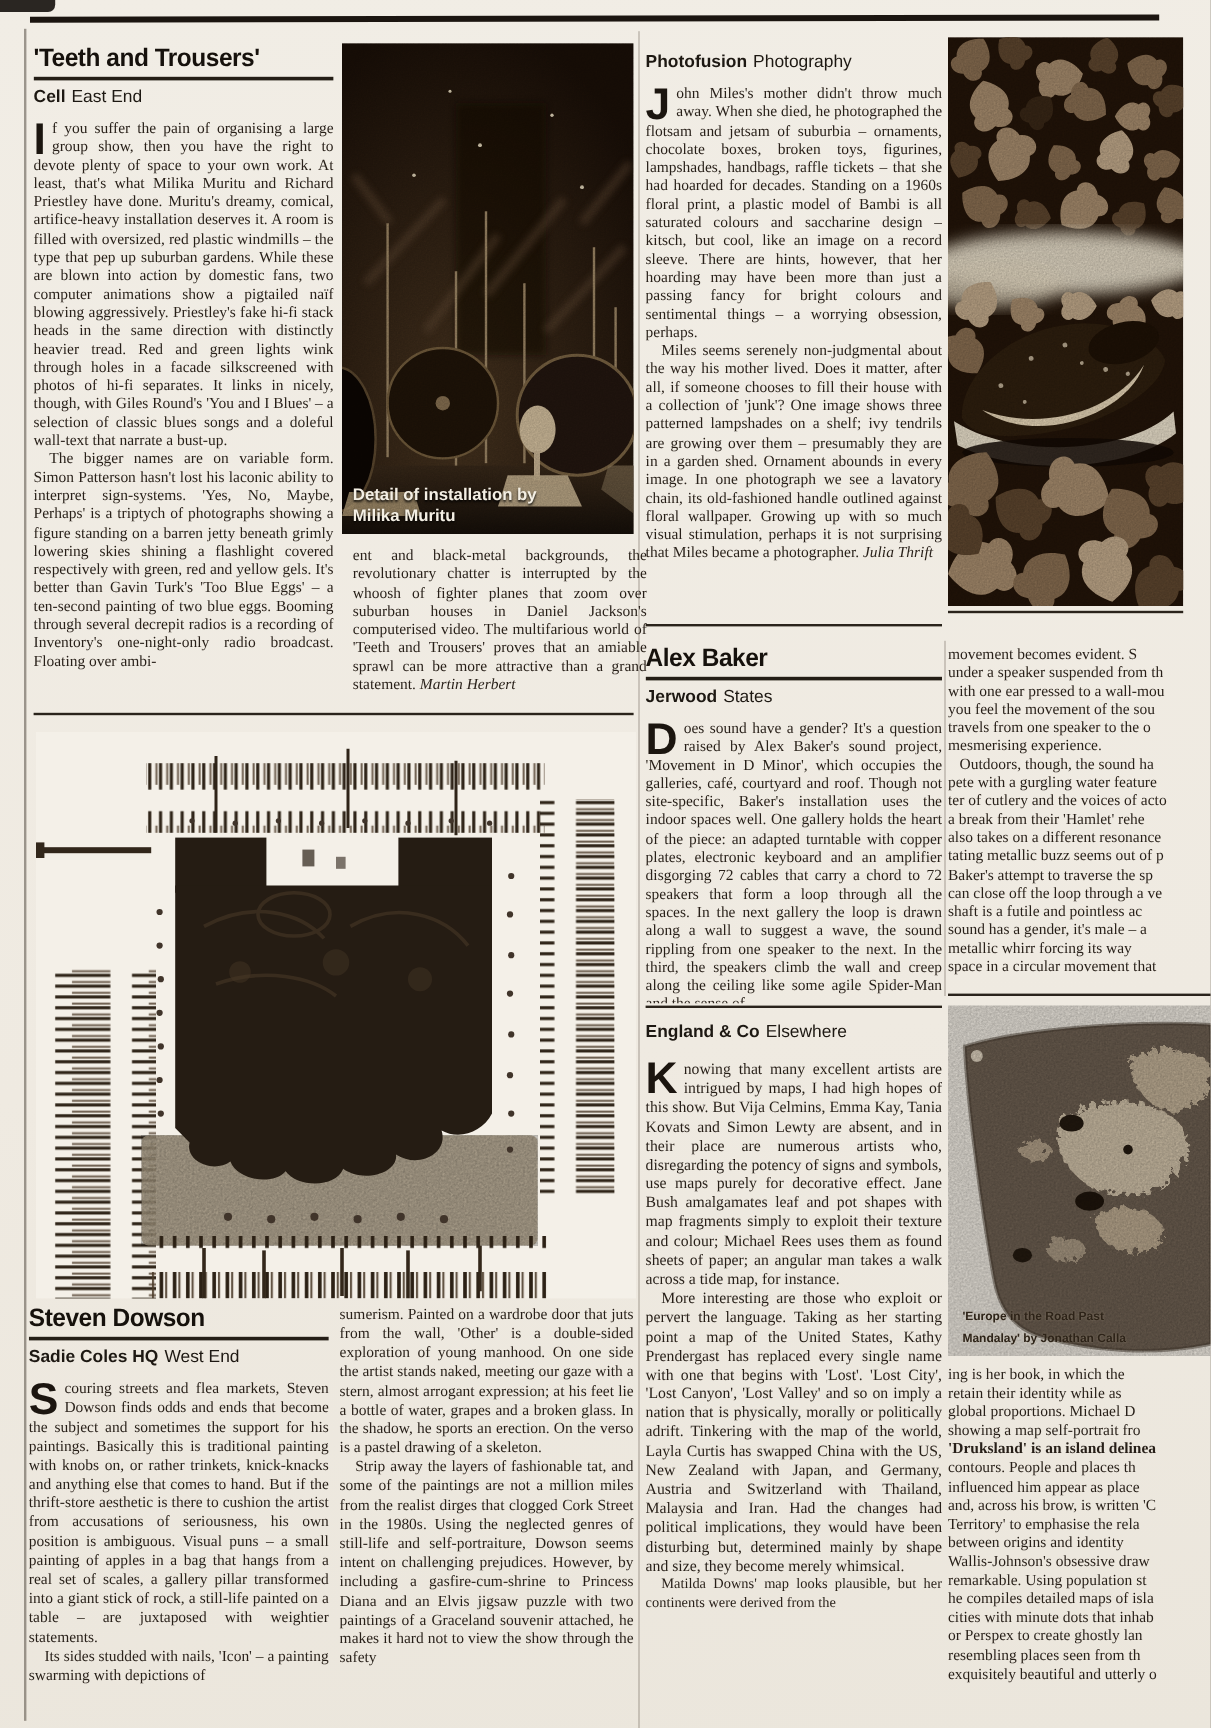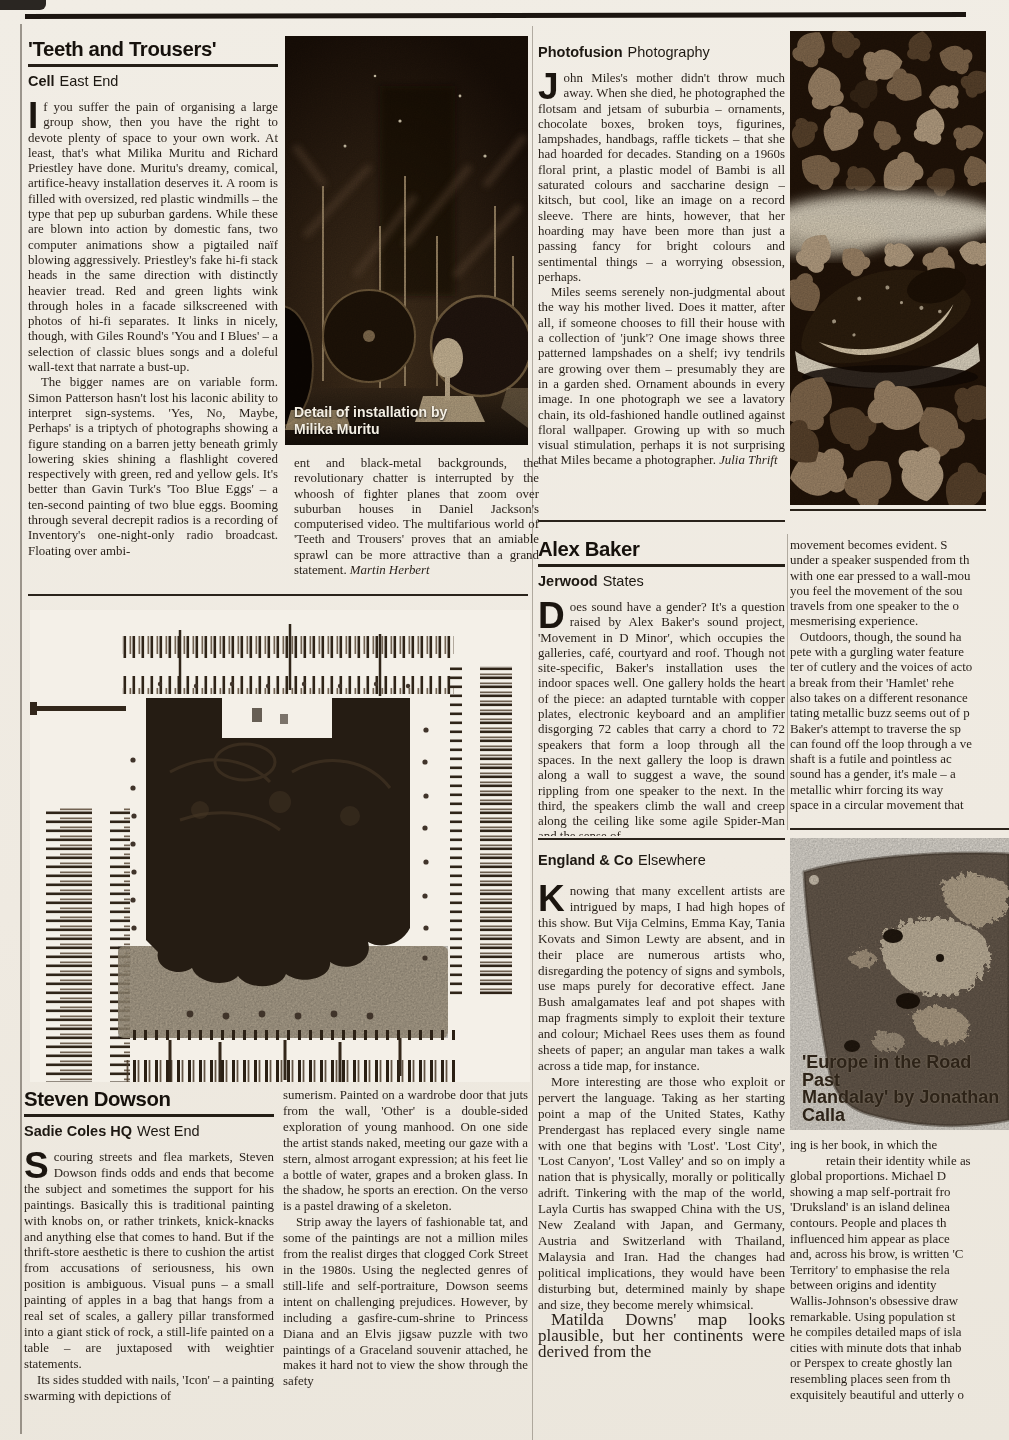--- a/index.html
+++ b/index.html
@@ -24,21 +24,21 @@
   .para{margin:0;font-size:12.9px;line-height:15.3px;text-align:justify;color:#271f18;}
   .para.indent{text-indent:13px;}
   .dropcap{float:left;font-family:"Liberation Sans", sans-serif;font-weight:900;font-size:37px;line-height:28px;
            color:#1b150f;margin:2px 5px 0 0;}
   .byline{font-style:italic;}
   .cutcol{position:absolute;overflow:hidden;}
   .cut-line{font-size:12.9px;line-height:15.3px;white-space:pre;color:#271f18;}
   .cap-overlay{position:absolute;left:9px;bottom:8px;font-family:"Liberation Sans", sans-serif;font-weight:700;
                font-size:14px;line-height:16.5px;color:#f4efe4;text-shadow:0 1px 2px rgba(0,0,0,.9);}
   .cap-map{position:absolute;left:12px;bottom:6px;font-family:"Liberation Sans", sans-serif;font-weight:700;
-           font-size:18px;line-height:17.5px;color:#2d2318;text-shadow:0 0 2px rgba(220,205,180,.35);}
+           font-size:10px;line-height:17.5px;color:#2d2318;text-shadow:0 0 2px rgba(220,205,180,.35);}
   .img{position:absolute;}
   .img svg{display:block;}
 </style>
 </head>
 <body>
 
 <div class="page">
 
   <div class="scan-corner"></div>
   <div class="scan-topbar"></div>
@@ -381,53 +381,53 @@
         <div class="cut-line">you feel the movement of the sou</div>
         <div class="cut-line">travels from one speaker to the o</div>
         <div class="cut-line">mesmerising experience.</div>
         <div class="cut-line">   Outdoors, though, the sound ha</div>
         <div class="cut-line">pete with a gurgling water feature</div>
         <div class="cut-line">ter of cutlery and the voices of acto</div>
         <div class="cut-line">a break from their 'Hamlet' rehe</div>
         <div class="cut-line">also takes on a different resonance</div>
         <div class="cut-line">tating metallic buzz seems out of p</div>
         <div class="cut-line">Baker's attempt to traverse the sp</div>
-        <div class="cut-line">can found off the loop through a ve</div>
+        <div class="cut-line">can close off the loop through a ve</div>
         <div class="cut-line">shaft is a futile and pointless ac</div>
         <div class="cut-line">sound has a gender, it's male – a</div>
         <div class="cut-line">metallic whirr forcing its way</div>
         <div class="cut-line">space in a circular movement that</div>
       </div>
     <div class="cut-line">
       
     </div>
   </section>
 
   <section class="article" style="left:538px;top:846px;width:247px;height:594px;">
     <div class="subhead">
       <span class="venue">England &amp; Co</span><span class="area">Elsewhere</span>
     </div>
     <div class="body" style="margin-top:14px;">
       <p class="para" style="font-size:13.1px;line-height:15.9px;">
         <span class="dropcap">K</span><span>nowing that many excellent artists are intrigued by maps, I had high hopes of this show. But Vija Celmins, Emma Kay, Tania Kovats and Simon Lewty are absent, and in their place are numerous artists who, disregarding the potency of signs and symbols, use maps purely for decorative effect. Jane Bush amalgamates leaf and pot shapes with map fragments simply to exploit their texture and colour; Michael Rees uses them as found sheets of paper; an angular man takes a walk across a tide map, for instance.</span>
       </p>
       <div>
           <p class="para indent" style="font-size:13.1px;line-height:15.9px;">More interesting are those who exploit or pervert the language. Taking as her starting point a map of the United States, Kathy Prendergast has replaced every single name with one that begins with 'Lost'. 'Lost City', 'Lost Canyon', 'Lost Valley' and so on imply a nation that is physically, morally or politically adrift. Tinkering with the map of the world, Layla Curtis has swapped China with the US, New Zealand with Japan, and Germany, Austria and Switzerland with Thailand, Malaysia and Iran. Had the changes had political implications, they would have been disturbing but, determined mainly by shape and size, they become merely whimsical.</p>
-          <p class="para indent" style="font-size:17px;line-height:15.9px;">Matilda Downs' map looks plausible, but her continents were derived from the</p>
+          <p class="para indent" style="font-size:12px;line-height:15.9px;">Matilda Downs' map looks plausible, but her continents were derived from the</p>
         </div>
     </div>
   </section>
 
   <section class="cutcol" style="left:790px;top:1138px;width:219px;height:302px;">
     <div>
         <div class="cut-line" style="line-height:15.6px;">ing is her book, in which the</div>
-        <div class="cut-line" style="line-height:15.6px;margin-left:36px;">retain their identity while as</div>
+        <div class="cut-line" style="line-height:15.6px;">retain their identity while as</div>
         <div class="cut-line" style="line-height:15.6px;">global proportions. Michael D</div>
         <div class="cut-line" style="line-height:15.6px;">showing a map self-portrait fro</div>
-        <div class="cut-line" style="line-height:15.6px;">'Druksland' is an island delinea</div>
+        <div class="cut-line" style="line-height:15.6px;font-weight:bold;">'Druksland' is an island delinea</div>
         <div class="cut-line" style="line-height:15.6px;">contours. People and places th</div>
         <div class="cut-line" style="line-height:15.6px;font-family:Liberation Serif, serif;">influenced him appear as place</div>
         <div class="cut-line" style="line-height:15.6px;">and, across his brow, is written 'C</div>
         <div class="cut-line" style="line-height:15.6px;">Territory' to emphasise the rela</div>
         <div class="cut-line" style="line-height:15.6px;">between origins and identity</div>
         <div class="cut-line" style="line-height:15.6px;">Wallis-Johnson's obsessive draw</div>
         <div class="cut-line" style="line-height:15.6px;">remarkable. Using population st</div>
         <div class="cut-line" style="line-height:15.6px;">he compiles detailed maps of isla</div>
         <div class="cut-line" style="line-height:15.6px;">cities with minute dots that inhab</div>
         <div class="cut-line" style="line-height:15.6px;">or Perspex to create ghostly lan</div>

